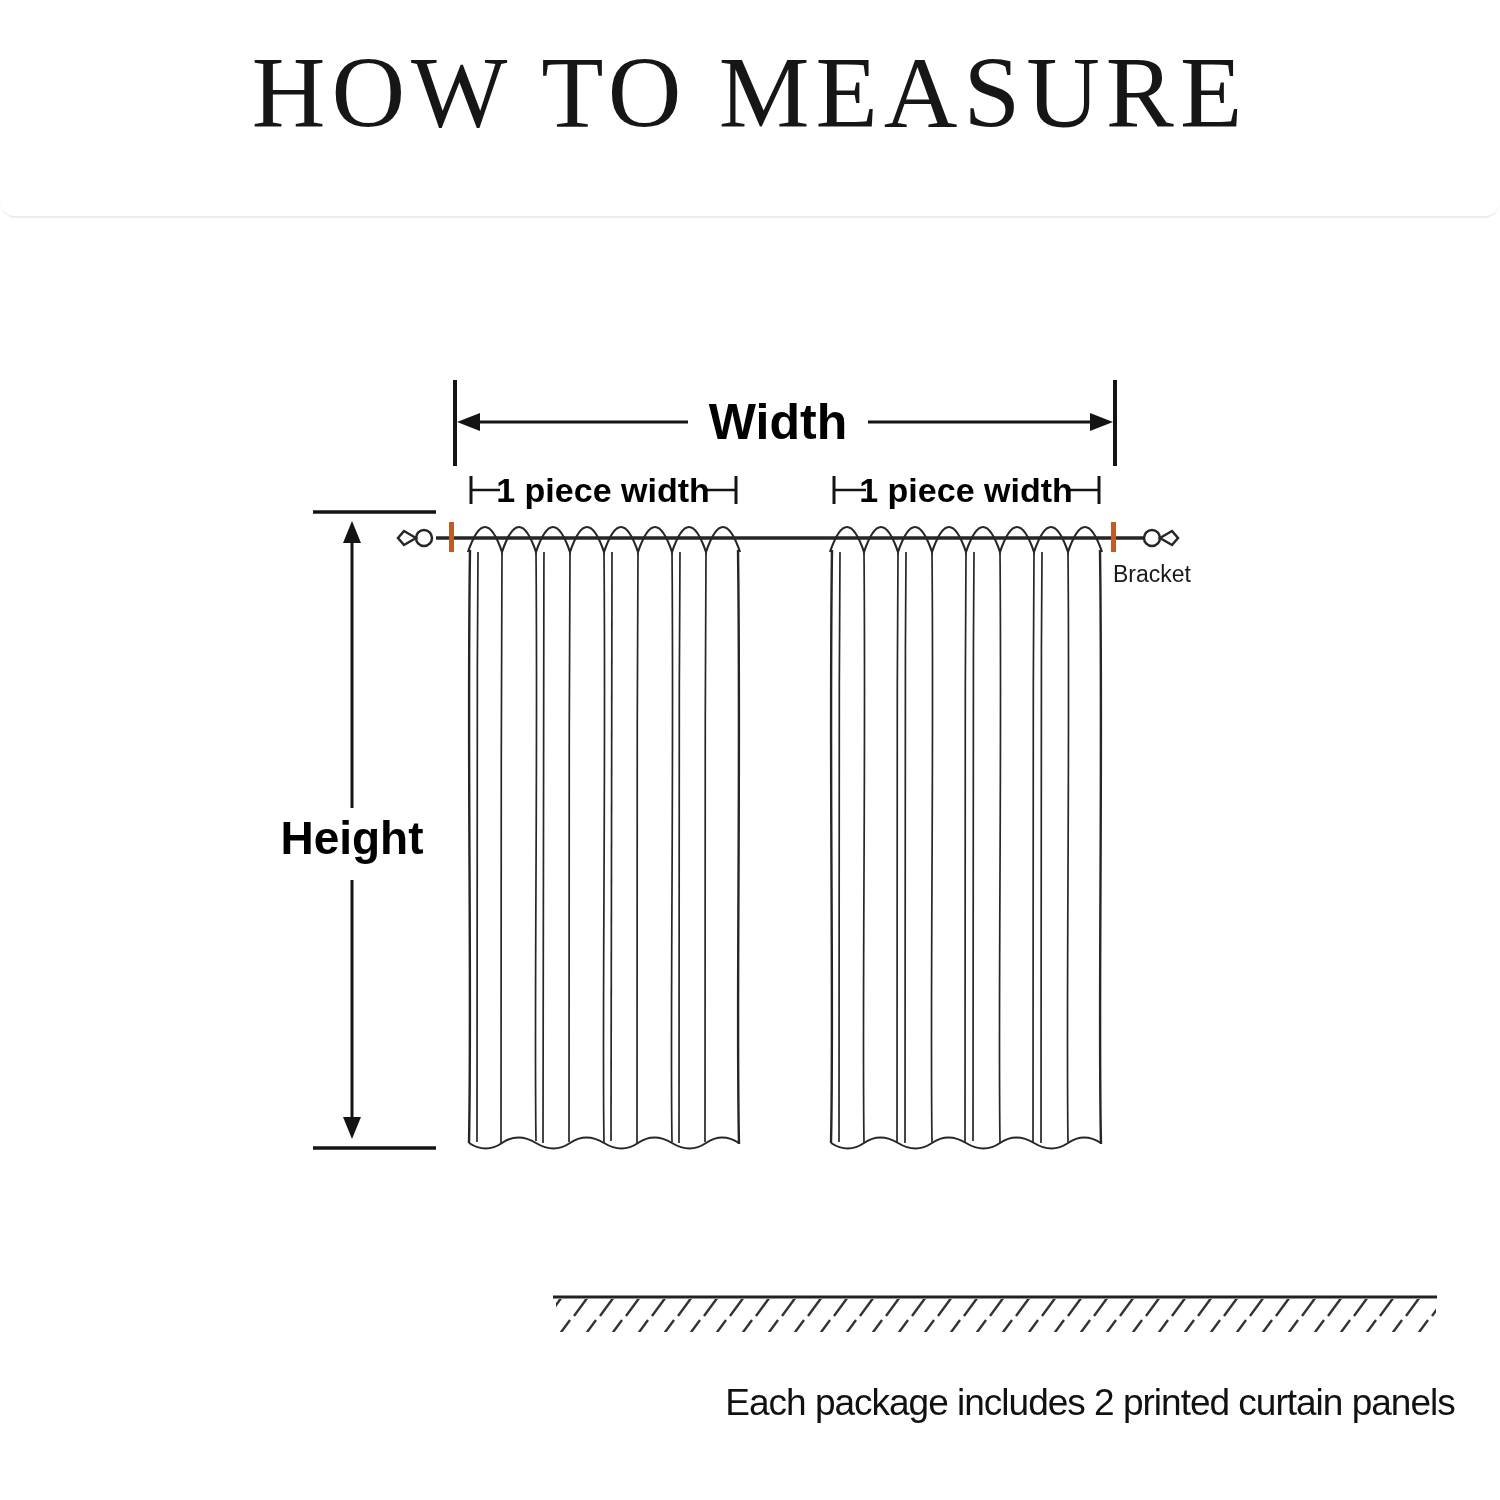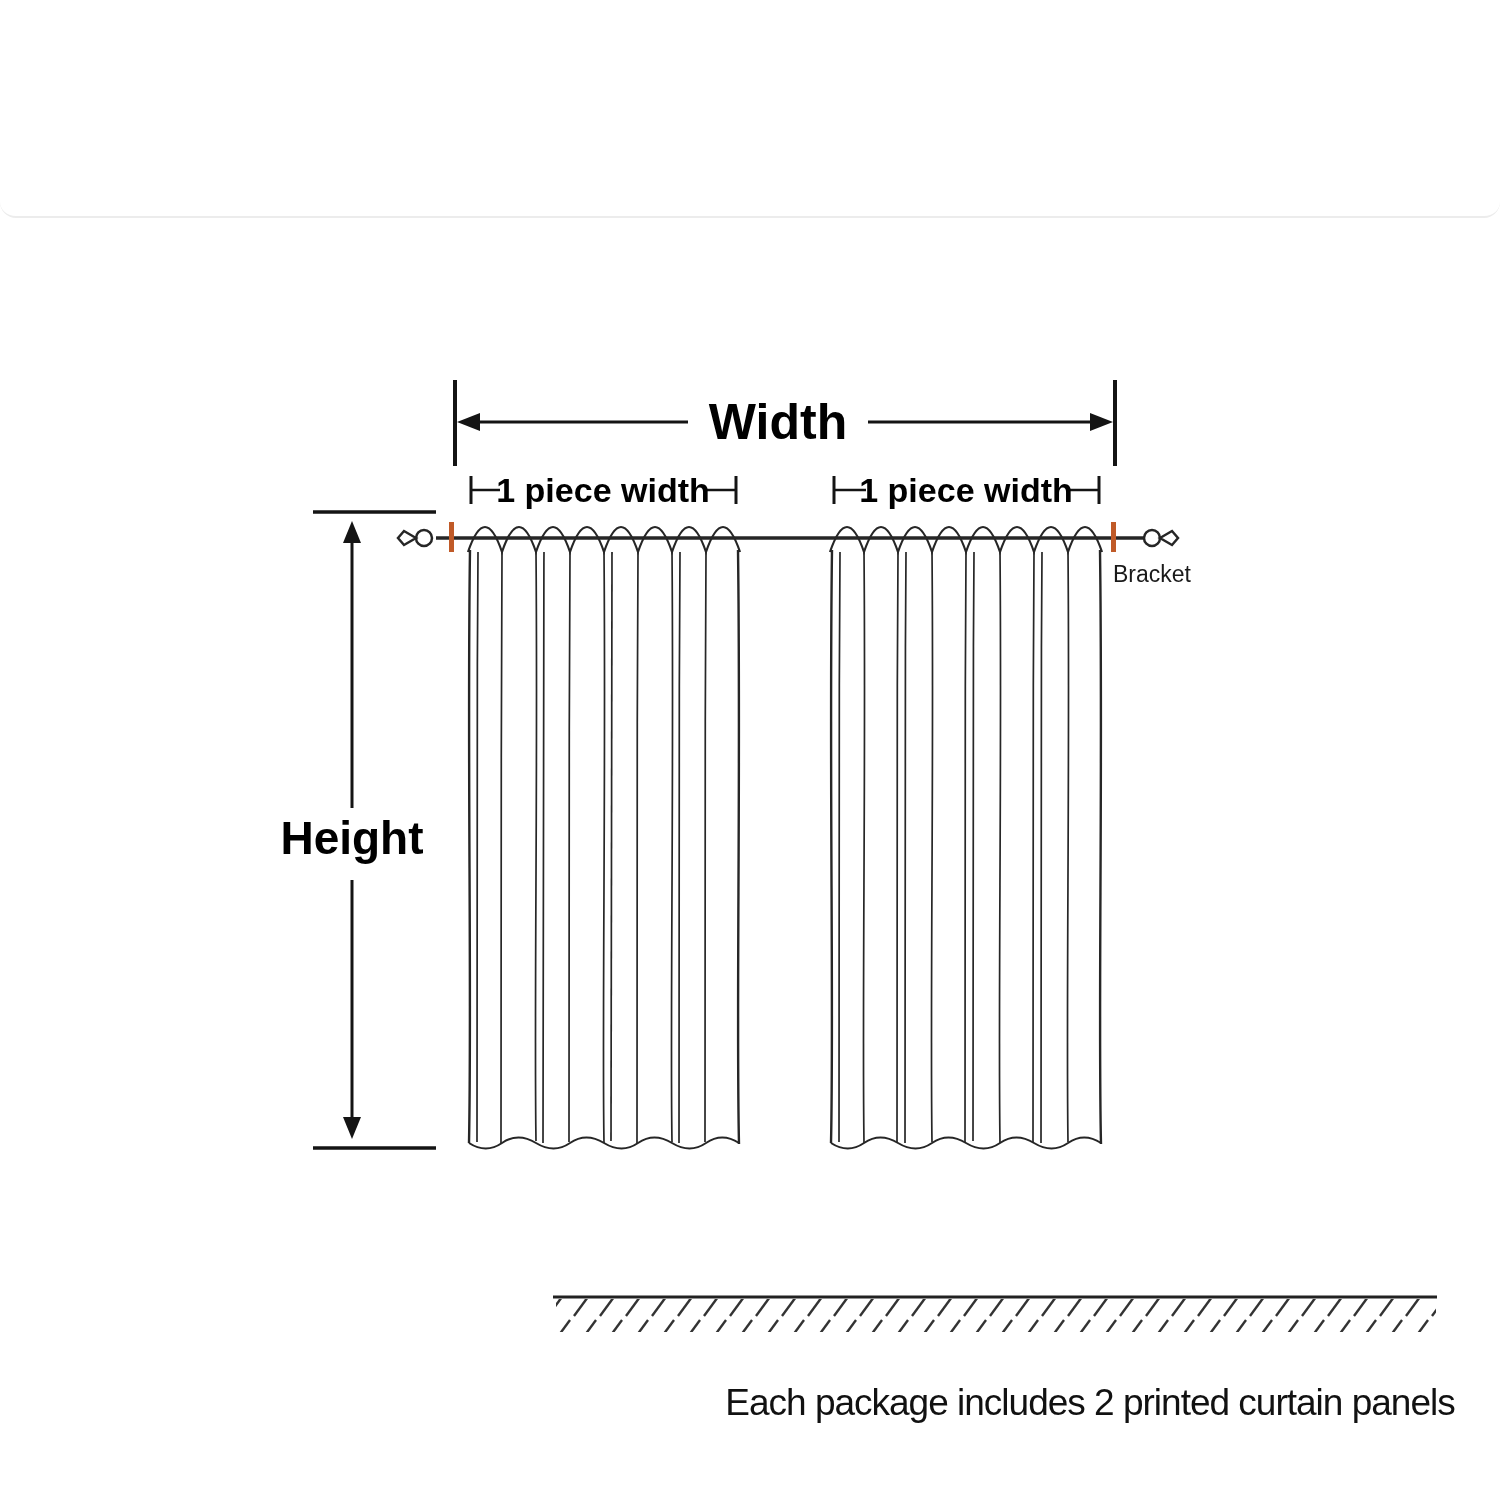--- a/index.html
+++ b/index.html
@@ -25,20 +25,21 @@
   .lbl-md { font:700 34px "Liberation Sans", sans-serif; fill:#000; stroke:none; }
   .lbl-h  { font:700 46px "Liberation Sans", sans-serif; fill:#000; stroke:none; }
   .lbl-sm { font:400 23px "Liberation Sans", sans-serif; fill:#1a1a1a; stroke:none; }
   .footer { font:400 37px "Liberation Sans", sans-serif; fill:#111; stroke:none; letter-spacing:-1px; }
 </style>
 </head>
 <body>
 
 <div class="page">
 
+  <h1 class="title">HOW TO MEASURE</h1>
   <div class="divider"></div>
 
   <svg class="diagram" width="1500" height="1270" viewBox="0 0 1500 1270">
 
     <defs>
       <pattern id="hatch" width="26" height="34" patternUnits="userSpaceOnUse">
         <path d="M2,32 L24,2" stroke="#333" stroke-width="2.4" fill="none"></path>
       </pattern>
     </defs>
 

